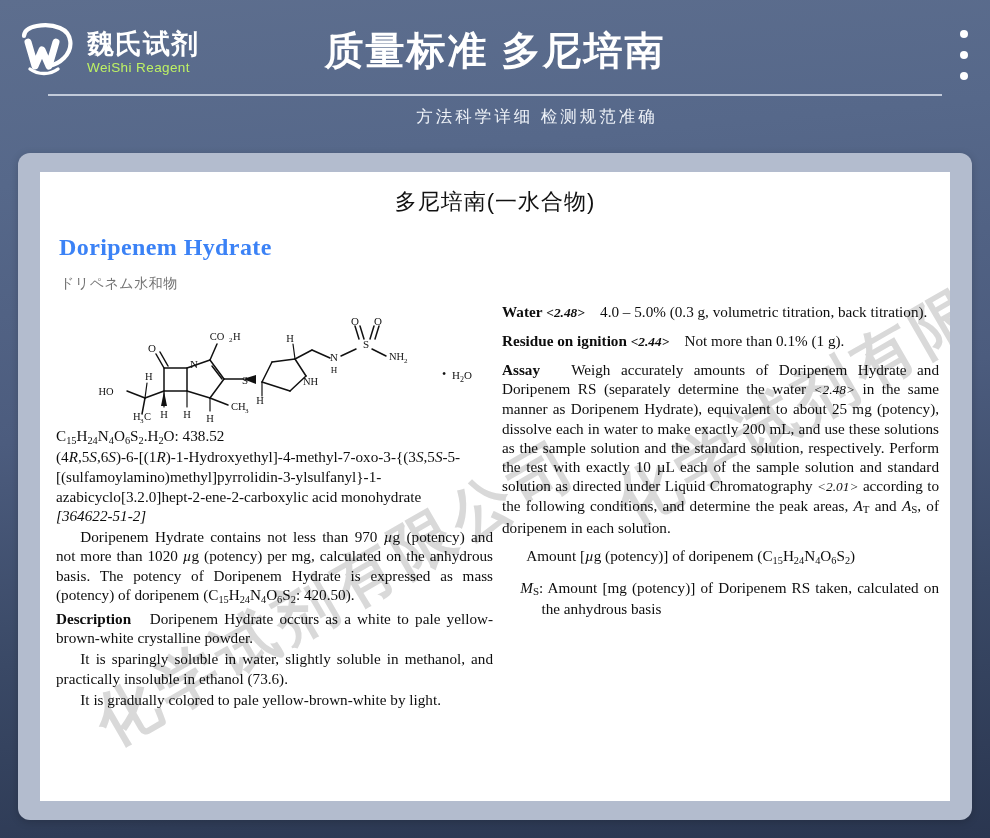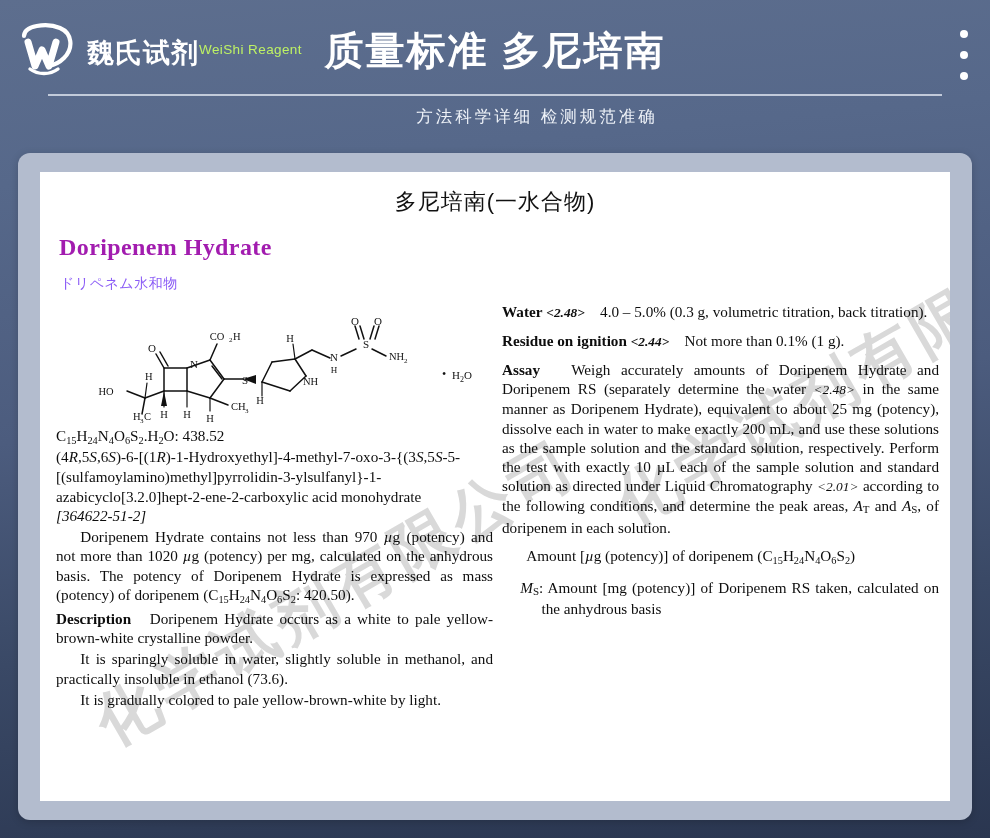--- a/index.html
+++ b/index.html
@@ -12,21 +12,21 @@
     background:linear-gradient(180deg,#5a6b8c 0%,#55678a 18%,#4a5a7c 55%,#384károly 80%,#2b374f 100%);
   }
   #bg{position:absolute;inset:0;
     background:linear-gradient(175deg,#5d6e8e 0%,#56688a 20%,#4c5c7e 48%,#3a4966 72%,#2a3650 100%);
   }
 
   
   .header{position:absolute;left:0;top:0;width:990px;height:152px;}
   .logo{position:absolute;left:16px;top:22px;display:flex;align-items:center;gap:9px;}
   .logo-mark{width:62px;height:62px;position:relative;}
-  .logo-txt{display:flex;flex-direction:row;line-height:1;}
+  .logo-txt{display:flex;flex-direction:column;line-height:1;}
   .logo-cn{font-size:27px;font-weight:700;color:#fff;letter-spacing:1px;}
   .logo-en{font-size:13.5px;color:#bef264;letter-spacing:.4px;margin-top:3px;font-weight:400;}
   .head-title{position:absolute;left:0;top:24px;width:990px;text-align:center;
     font-size:39px;font-weight:700;color:#fff;letter-spacing:2px;}
   .head-rule{position:absolute;left:48px;top:94px;width:894px;height:2px;background:#d5dce8;opacity:.85;}
   .head-sub{position:absolute;left:0;top:106px;width:990px;text-align:center;
     font-size:16.5px;color:#eef2f8;letter-spacing:3px;padding-left:42px;}
   .kebab{position:absolute;right:22px;top:30px;width:8px;height:50px;
     display:flex;flex-direction:column;justify-content:space-between;align-items:center;}
   .kebab i{display:block;width:8px;height:8px;border-radius:50%;background:#fff;}
@@ -41,22 +41,22 @@
   .wm span{position:absolute;color:#d9d9d9;font-weight:700;white-space:nowrap;
     transform:rotate(-30deg);transform-origin:left top;font-size:62px;letter-spacing:6px;}
   .wm span.a{left:40px;top:520px;}
   .wm span.b{left:560px;top:300px;}
 
   .doc{position:absolute;left:0;top:0;width:910px;height:629px;padding-left:27px;}
 
   .cn-title{position:absolute;left:0;top:15px;width:910px;text-align:center;
     font-size:22px;color:#111;letter-spacing:1px;}
   .en-title{position:absolute;left:19px;top:62px;
-    font-family:"Liberation Serif", serif;font-size:24px;font-weight:700;color:#a21caf;letter-spacing:.4px;}
-  .jp-title{position:absolute;left:20px;top:103px;font-size:14px;color:#8b5cf6;letter-spacing:.5px;}
+    font-family:"Liberation Serif", serif;font-size:24px;font-weight:700;color:#3b82f6;letter-spacing:.4px;}
+  .jp-title{position:absolute;left:20px;top:103px;font-size:14px;color:#737373;letter-spacing:.5px;}
 
   
   .col{position:absolute;top:130px;font-family:"Liberation Serif", serif;color:#0d0d0d;}
   .col-l{left:16px;width:437px;}
   .col-r{left:462px;width:437px;top:130px;}
 
   p.b{margin:0 0 2px 0;font-size:15.2px;line-height:1.27;text-align:justify;text-justify:inter-word;}
   p.ind{text-indent:1.6em;}
   .bold{font-weight:700;}
   .ital{font-style:italic;}

